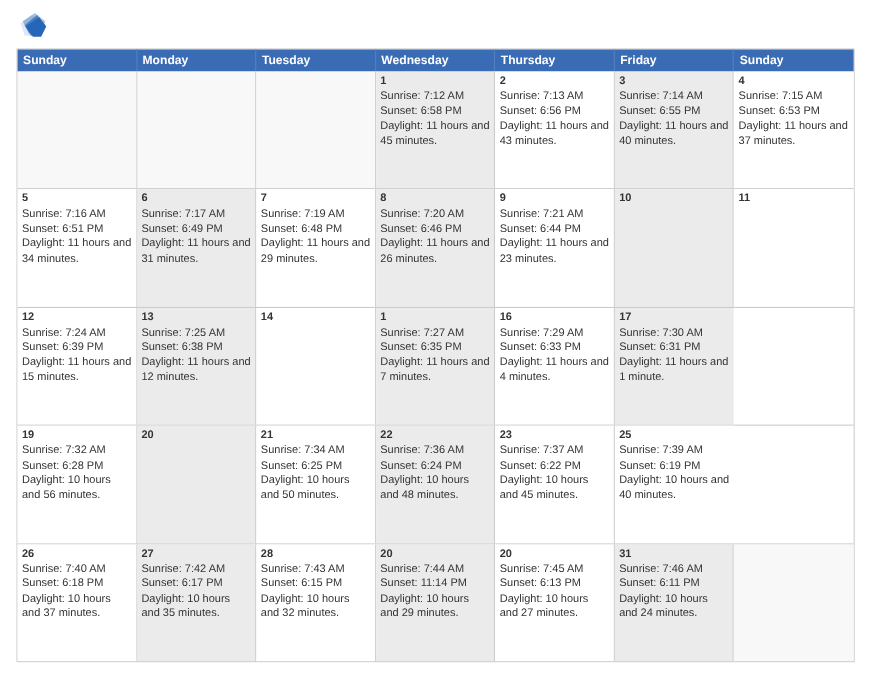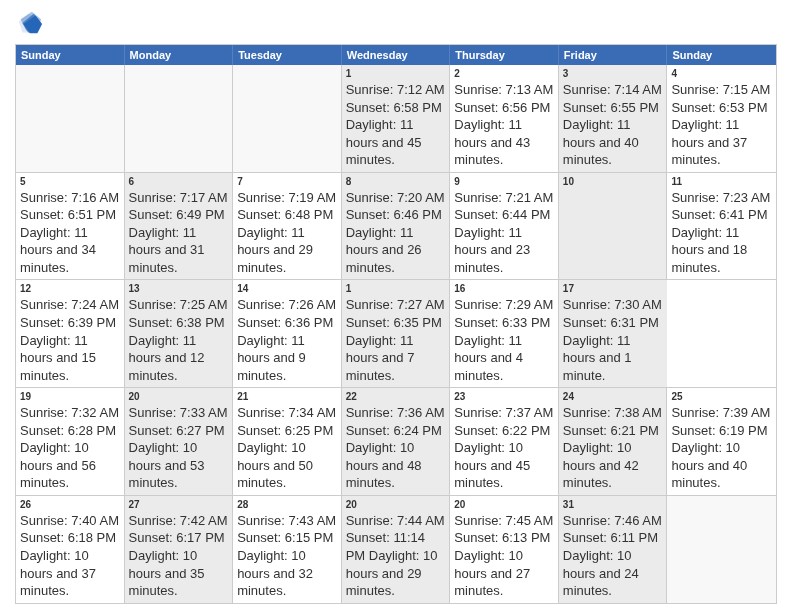--- a/index.html
+++ b/index.html
@@ -96,21 +96,21 @@
     .day-cell:last-child { border-right: none; }
     .day-cell.empty { background: #f8f8f8; }
     .day-cell.shaded { background: #ebebeb; }
     .day-num {
       font-size: 10px;
       font-weight: bold;
       display: block;
       margin-bottom: 2px;
     }
     .day-info {
-      font-size: 13px;
+      font-size: 10px;
       line-height: 1.35;
       color: #333;
     }
   </style>
 </head>
 <body>
 
 <div class="page">
   <div class="header">
     <div class="logo">
@@ -200,43 +200,37 @@
             <span class="day-num">9</span>
             <div class="day-info">Sunrise: 7:21 AM
 Sunset: 6:44 PM
 Daylight: 11 hours and 23 minutes.</div>
           </div>
           <div class="day-cell shaded">
             <span class="day-num">10</span>
           </div>
           <div class="day-cell">
             <span class="day-num">11</span>
-            <div class="day-info">Sunrise: 7:23 AM
-Sunset: 6:41 PM
-Daylight: 11 hours and 18 minutes.</div>
           </div>
         </div>
         <div class="week-row">
           <div class="day-cell">
             <span class="day-num">12</span>
             <div class="day-info">Sunrise: 7:24 AM
 Sunset: 6:39 PM
 Daylight: 11 hours and 15 minutes.</div>
           </div>
           <div class="day-cell shaded">
             <span class="day-num">13</span>
             <div class="day-info">Sunrise: 7:25 AM
 Sunset: 6:38 PM
 Daylight: 11 hours and 12 minutes.</div>
           </div>
           <div class="day-cell">
             <span class="day-num">14</span>
-            <div class="day-info">Sunrise: 7:26 AM
-Sunset: 6:36 PM
-Daylight: 11 hours and 9 minutes.</div>
           </div>
           <div class="day-cell shaded">
             <span class="day-num">1</span>
             <div class="day-info">Sunrise: 7:27 AM
 Sunset: 6:35 PM
 Daylight: 11 hours and 7 minutes.</div>
           </div>
           <div class="day-cell">
             <span class="day-num">16</span>
             <div class="day-info">Sunrise: 7:29 AM
@@ -252,47 +246,38 @@
         </div>
         <div class="week-row">
           <div class="day-cell">
             <span class="day-num">19</span>
             <div class="day-info">Sunrise: 7:32 AM
 Sunset: 6:28 PM
 Daylight: 10 hours and 56 minutes.</div>
           </div>
           <div class="day-cell shaded">
             <span class="day-num">20</span>
-            <div class="day-info">Sunrise: 7:33 AM
-Sunset: 6:27 PM
-Daylight: 10 hours and 53 minutes.</div>
           </div>
           <div class="day-cell">
             <span class="day-num">21</span>
             <div class="day-info">Sunrise: 7:34 AM
 Sunset: 6:25 PM
 Daylight: 10 hours and 50 minutes.</div>
           </div>
           <div class="day-cell shaded">
             <span class="day-num">22</span>
             <div class="day-info">Sunrise: 7:36 AM
 Sunset: 6:24 PM
 Daylight: 10 hours and 48 minutes.</div>
           </div>
           <div class="day-cell">
             <span class="day-num">23</span>
             <div class="day-info">Sunrise: 7:37 AM
 Sunset: 6:22 PM
 Daylight: 10 hours and 45 minutes.</div>
-          </div>
-          <div class="day-cell shaded">
-            <span class="day-num">24</span>
-            <div class="day-info">Sunrise: 7:38 AM
-Sunset: 6:21 PM
-Daylight: 10 hours and 42 minutes.</div>
           </div>
           <div class="day-cell">
             <span class="day-num">25</span>
             <div class="day-info">Sunrise: 7:39 AM
 Sunset: 6:19 PM
 Daylight: 10 hours and 40 minutes.</div>
           </div>
         </div>
         <div class="week-row">
           <div class="day-cell">

